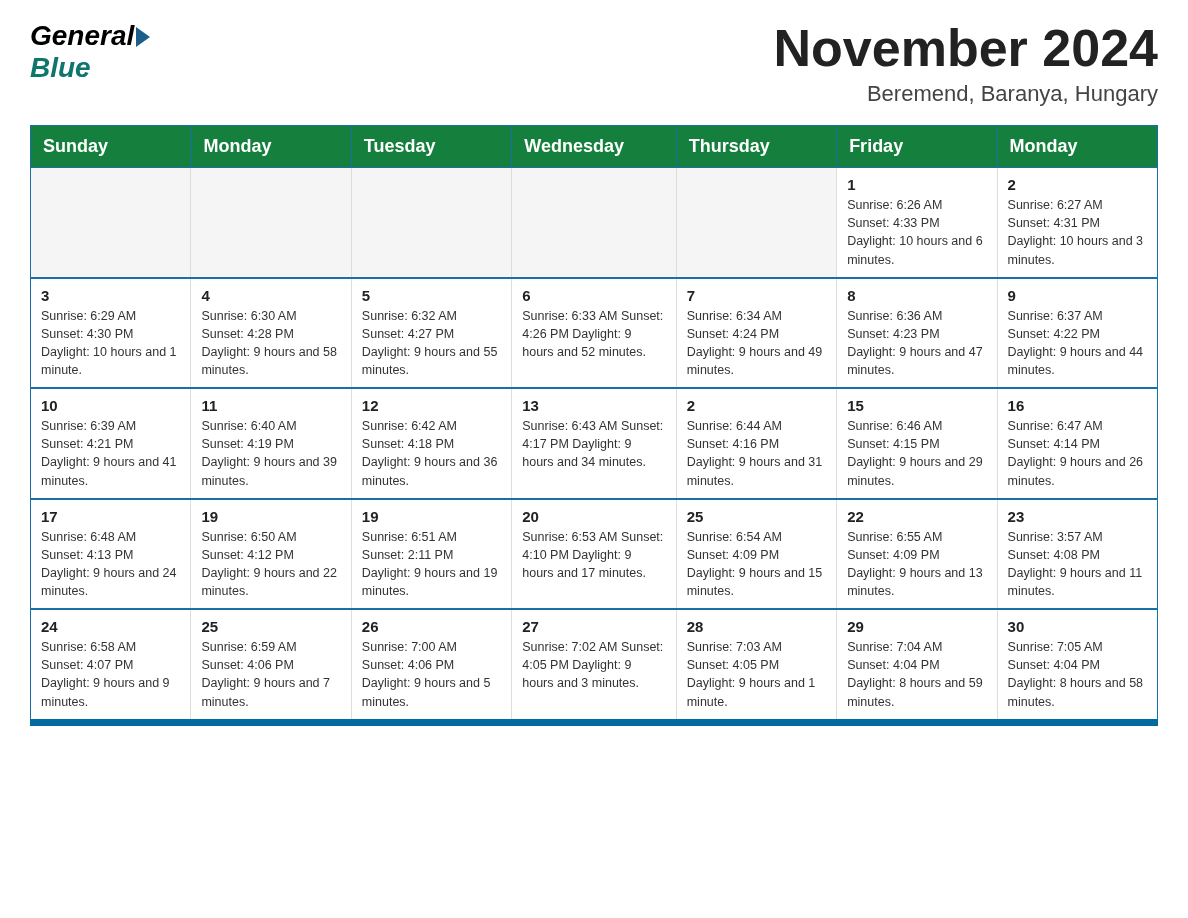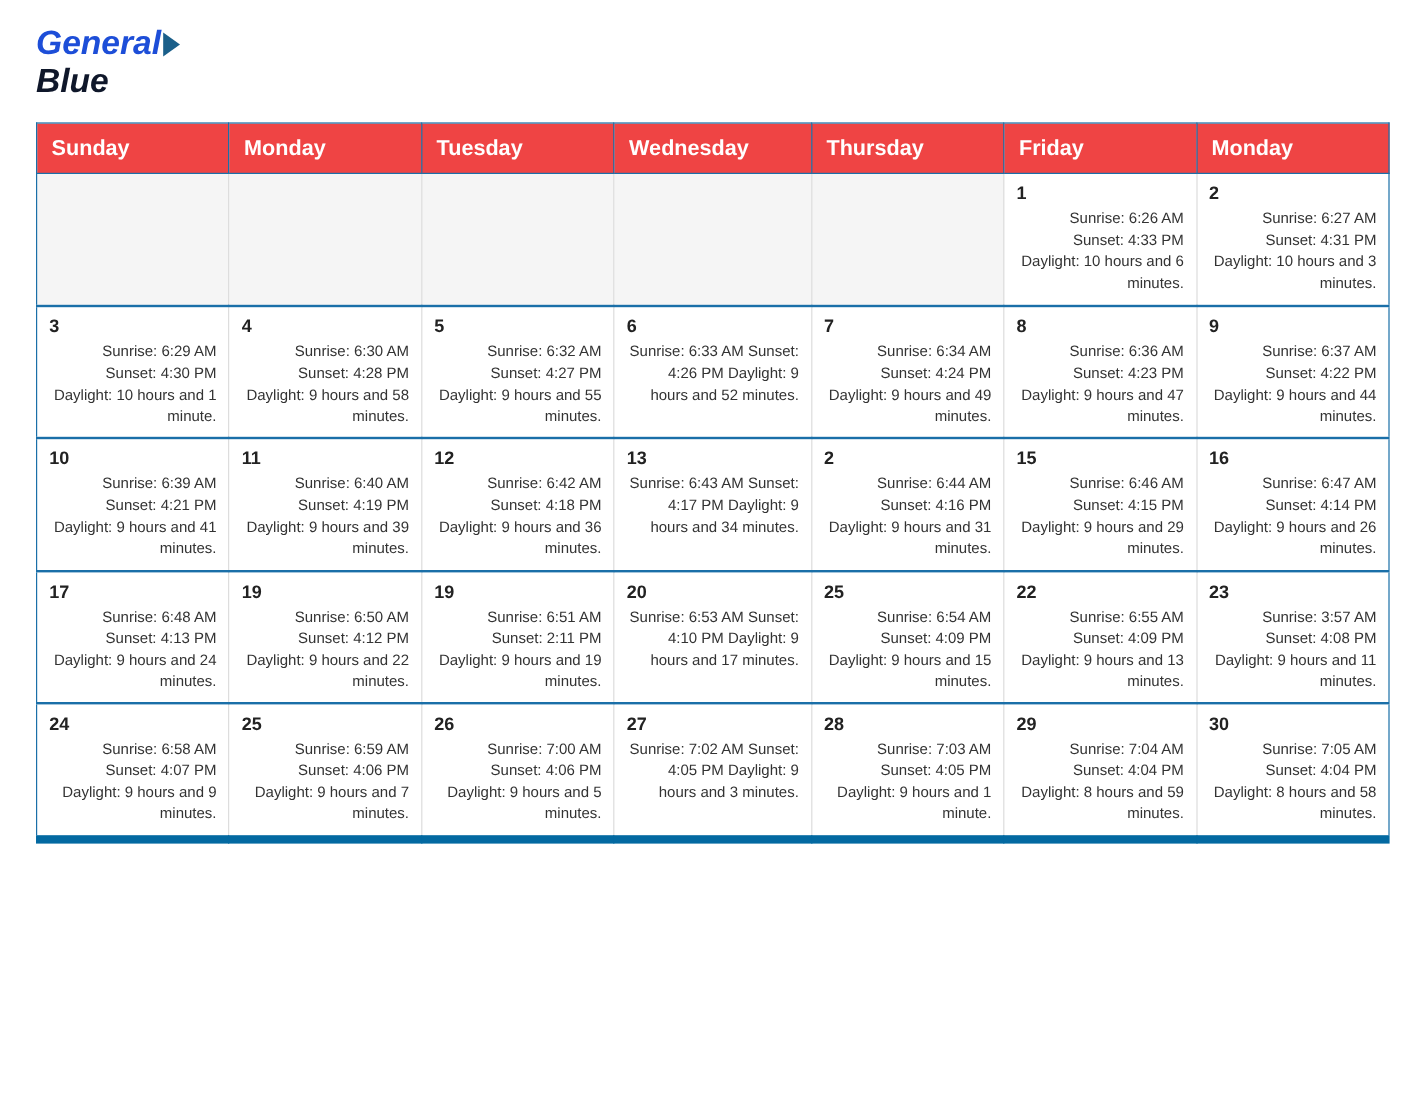--- a/index.html
+++ b/index.html
@@ -22,36 +22,36 @@
       flex-direction: column;
       align-items: flex-start;
     }
     .logo-top {
       display: flex;
       align-items: center;
     }
     .logo-general {
       font-size: 28px;
       font-weight: bold;
-      color: #1d4ed8;
+      color: #000000;
       font-style: italic;
     }
     .logo-arrow {
       width: 0;
       height: 0;
       border-left: 14px solid #1a5f8a;
       border-top: 10px solid transparent;
       border-bottom: 10px solid transparent;
       margin-left: 2px;
       margin-top: 2px;
     }
     .logo-blue {
       font-size: 28px;
       font-weight: bold;
-      color: #0f172a;
+      color: #0f766e;
       font-style: italic;
     }
     .title-block {
       text-align: right;
     }
     .title-block h1 {
       font-size: 52px;
       font-weight: bold;
       color: #222;
       line-height: 1.1;
@@ -60,21 +60,21 @@
       font-size: 22px;
       font-weight: normal;
       color: #444;
       margin-top: 4px;
     }
     .calendar {
       width: 100%;
       border-collapse: collapse;
     }
     .calendar thead tr th {
-      background-color: #ef4444;
+      background-color: #15803d;
       color: #fff;
       font-size: 18px;
       font-weight: bold;
       padding: 10px 12px;
       text-align: left;
       border: 1px solid #1a6fa8;
     }
     .calendar tbody tr {
       border-bottom: 2px solid #1a6fa8;
     }
@@ -99,39 +99,42 @@
       font-size: 15px;
       font-weight: bold;
       color: #222;
       display: block;
       margin-bottom: 3px;
     }
     .day-info {
       font-size: 12.5px;
       color: #333;
       line-height: 1.45;
-      text-align: right;
     }
     .empty-cell {
       background: #f5f5f5 !important;
     }
     .calendar tbody tr:last-child {
       border-bottom: 7px solid #0369a1;
     }
   </style>
 </head>
 <body>
 
 <div class="header">
   <div class="logo">
     <div class="logo-top">
       <span class="logo-general">General</span>
       <div class="logo-arrow"></div>
     </div>
     <span class="logo-blue">Blue</span>
+  </div>
+  <div class="title-block">
+    <h1>November 2024</h1>
+    <h2>Beremend, Baranya, Hungary</h2>
   </div>
 </div>
 
 <table class="calendar">
   <thead>
     <tr>
     <th>Sunday</th>
         <th>Monday</th>
         <th>Tuesday</th>
         <th>Wednesday</th>

